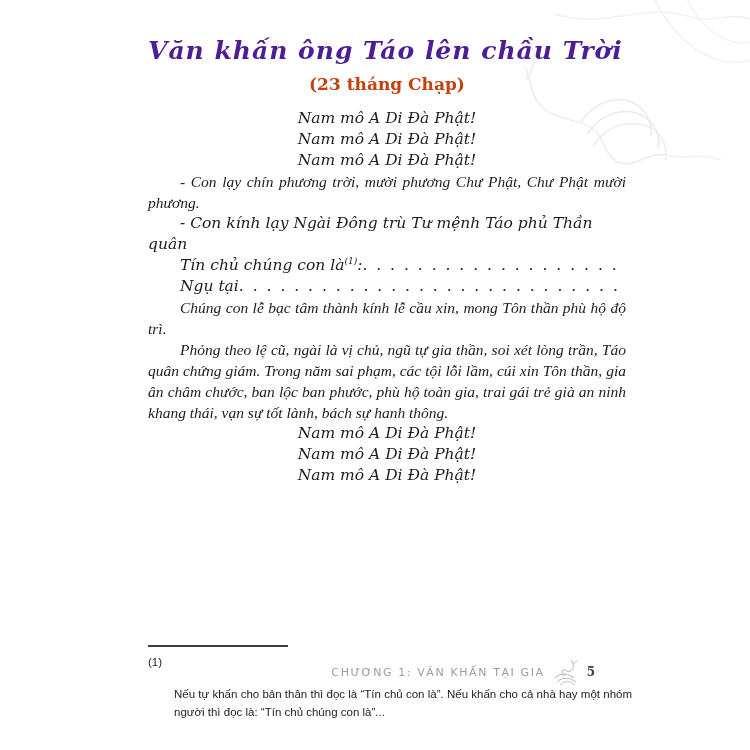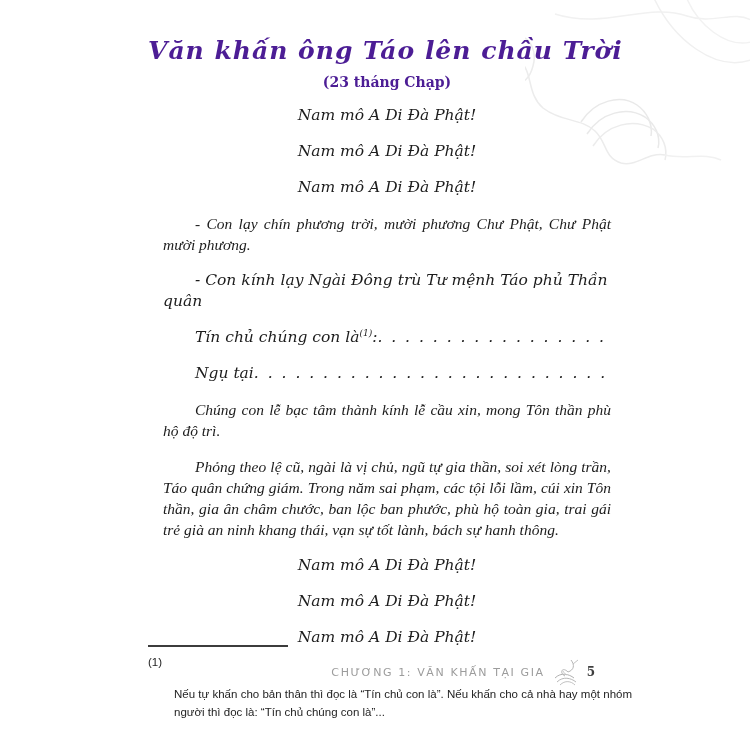--- a/index.html
+++ b/index.html
@@ -10,24 +10,24 @@
   }
   .watermark { position:absolute; top:0; right:0; width:225px; height:245px; pointer-events:none; }
   .content { position:absolute; left:148px; top:36px; width:478px; }
   .title {
     margin:0 0 9px 0; text-align:left;
     font-size:25px; font-weight:bold; font-style:italic;
     letter-spacing:1px; color:#4c1d95;
   }
   .subtitle {
     margin:0 0 14px 0; text-align:center;
-    font-size:14px; font-weight:bold; font-style:normal; color:#4c1d95;
+    font-size:17px; font-weight:bold; font-style:normal; color:#c2410c;
   }
   .bodytext { font-size:15.5px; font-style:italic; line-height:21px; }
-  .bodytext p { margin:15px; }
+  .bodytext p { margin:0; }
   .center { text-align:center; }
   .para { text-align:justify; text-indent:32px;font-family:Liberation Serif, serif; }
   .single { text-indent:32px; }
   .fill-line { display:flex; padding-left:32px; white-space:nowrap; overflow:hidden; }
   .fill-line .label { flex:0 0 auto; }
   .fill-line sup { font-size:9px; font-style:italic; line-height:1; vertical-align:6px; }
   .fill-line .dots { flex:1 1 auto; overflow:hidden; letter-spacing:2px; color:#1c1c1c; }
   .footnote-rule {
     position:absolute; left:148px; top:645px; width:140px; height:0;
     border-top:2px solid #3c3c3c;

